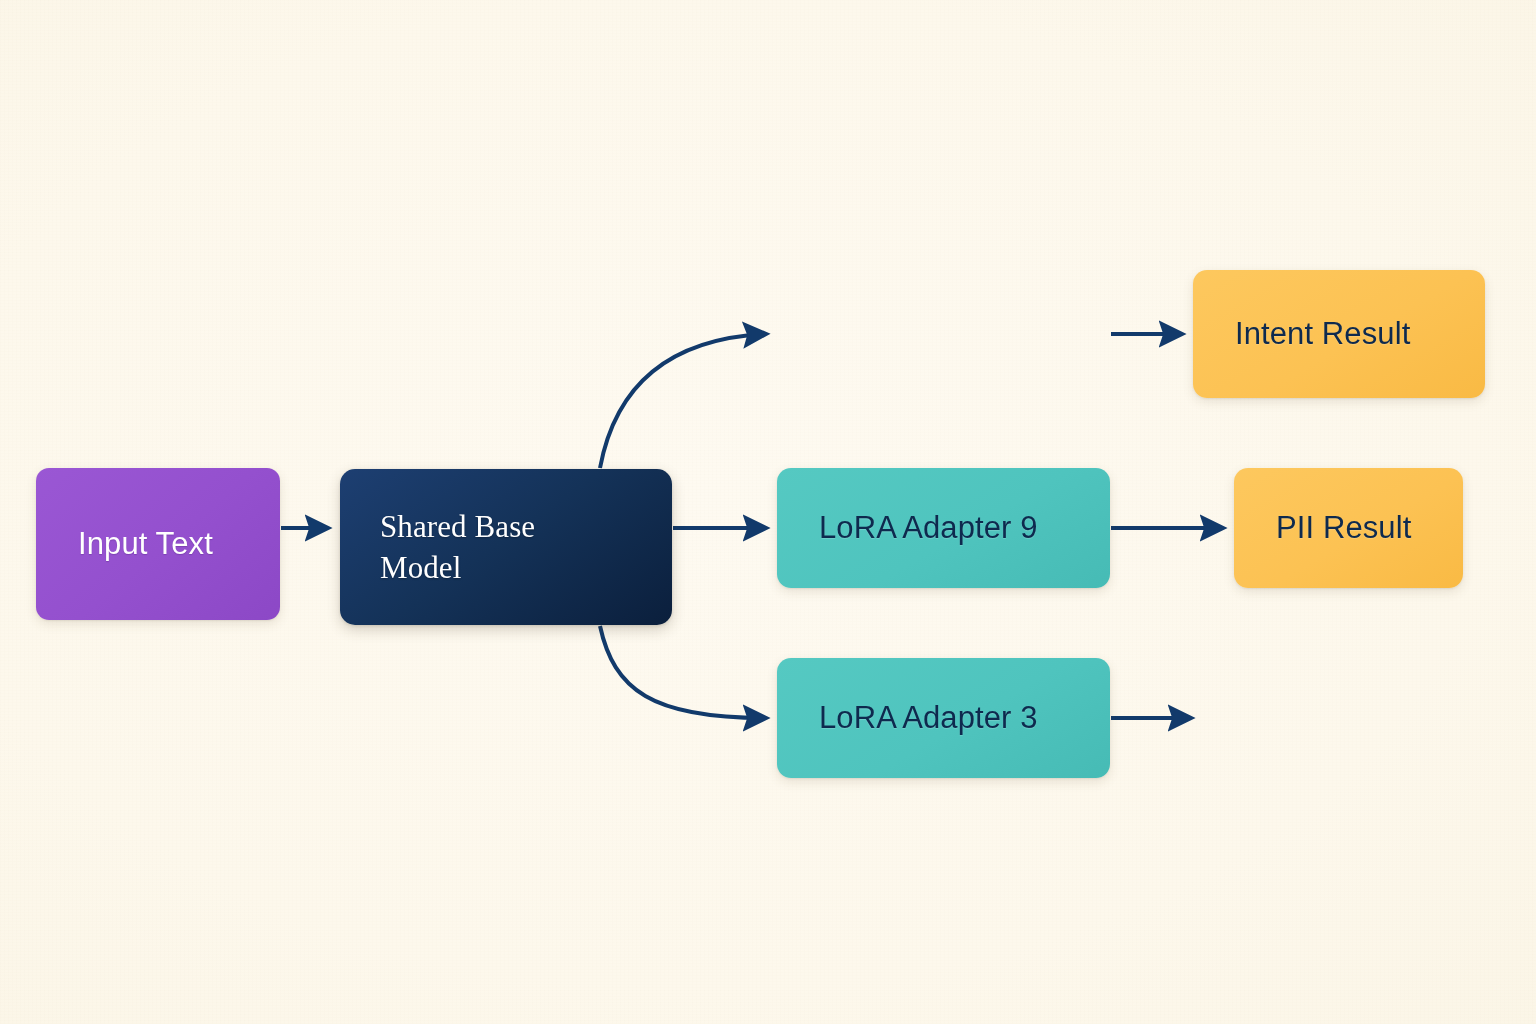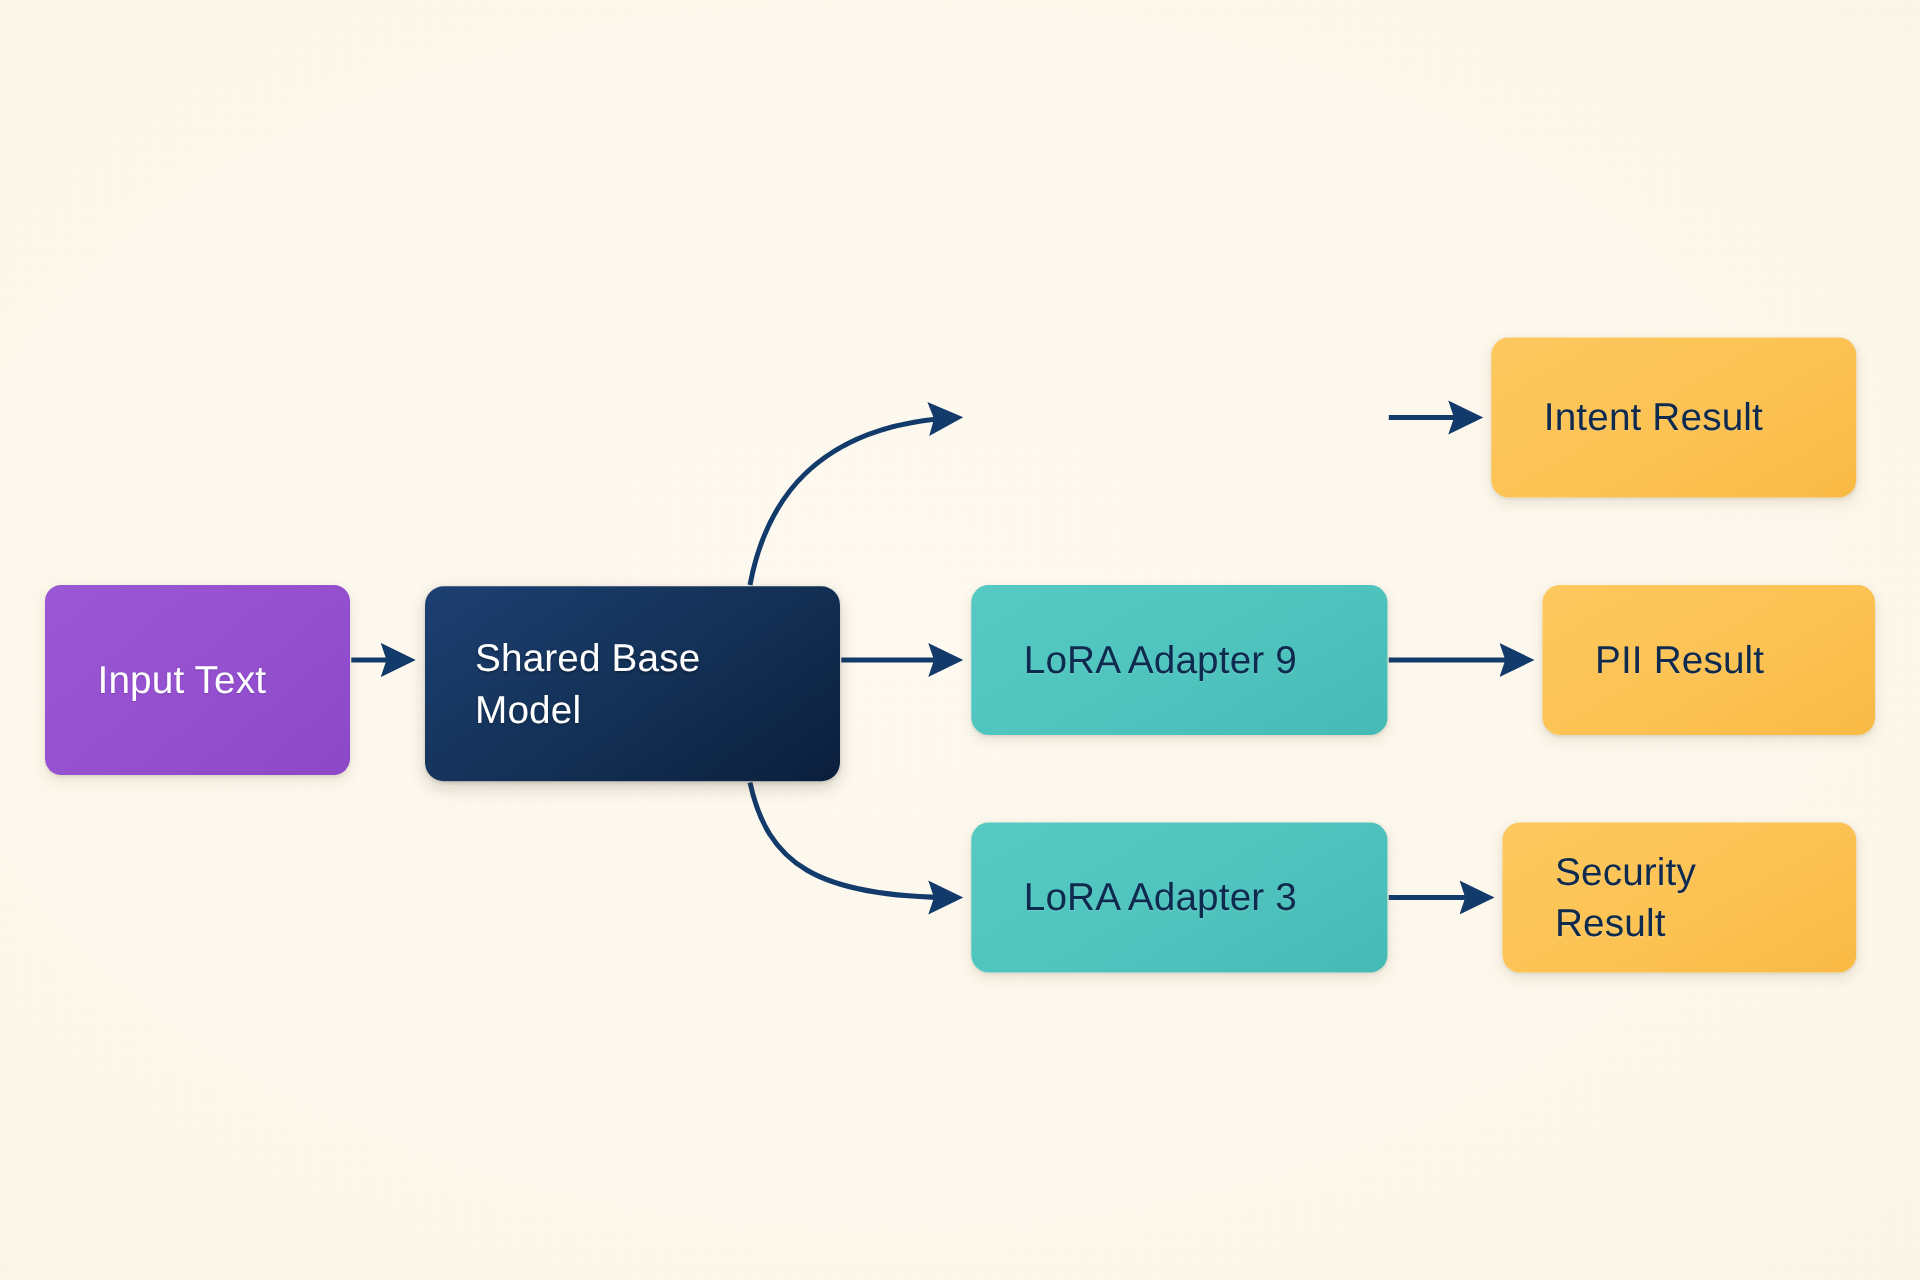--- a/index.html
+++ b/index.html
@@ -80,20 +80,21 @@
     height: 156px;
     background: linear-gradient(145deg, #1d3f72 0%, #143258 48%, #0b1f3c 100%);
     border-radius: 15px;
     padding: 0 40px;
     box-shadow: 0 5px 14px rgba(60,50,30,0.20), 0 1px 3px rgba(60,50,30,0.14);
   }
   .node-base .label {
     color: #ffffff;
     font-size: 31px;
     text-shadow: 0 1px 2px rgba(0,0,0,0.30);
+    font-family: Liberation Serif, serif;
   }
 
   .node-adapter {
     left: 777px;
     width: 333px;
     height: 128px;
     background: linear-gradient(150deg, #55c9c2 0%, #4fc4be 55%, #46bbb5 100%);
     border-radius: 14px;
   }
   .node-adapter .label {
@@ -107,21 +108,21 @@
   .node-result {
     background: linear-gradient(150deg, #fdc85e 0%, #fcc253 55%, #f9ba44 100%);
     border-radius: 14px;
     height: 128px;
   }
   .node-result .label {
     color: #0e2a4e;
     text-shadow: 0 1px 1px rgba(255,255,255,0.18);
   }
   .result-1 { left: 1193px; top: 270px; width: 292px; height: 128px; }
-  .result-2 { left: 1234px; top: 468px; width: 266px; height: 120px; text-align: center; }
+  .result-2 { left: 1234px; top: 468px; width: 229px; height: 120px; text-align: center; }
   .result-3 { left: 1202px; top: 658px; width: 283px; height: 120px; }
 </style>
 </head>
 <body>
 
 <div id="canvas">
 
   <svg class="edges" viewBox="0 0 1536 1024" width="1536" height="1024" xmlns="http://www.w3.org/2000/svg">
     <defs>
       <marker id="arrowhead" markerWidth="7.5" markerHeight="7.5" refX="5.6" refY="3.75" orient="auto" markerUnits="strokeWidth">
@@ -165,17 +166,14 @@
   </div>
 
   <div class="node node-result result-1">
     <span class="label">Intent Result</span>
   </div>
 
   <div class="node node-result result-2">
     <span class="label">PII Result</span>
   </div>
 
-  <div class="node node-result result-3">
-    <span class="label">Security Result</span>
-  </div>
 
 </div>
 
 </body></html>

